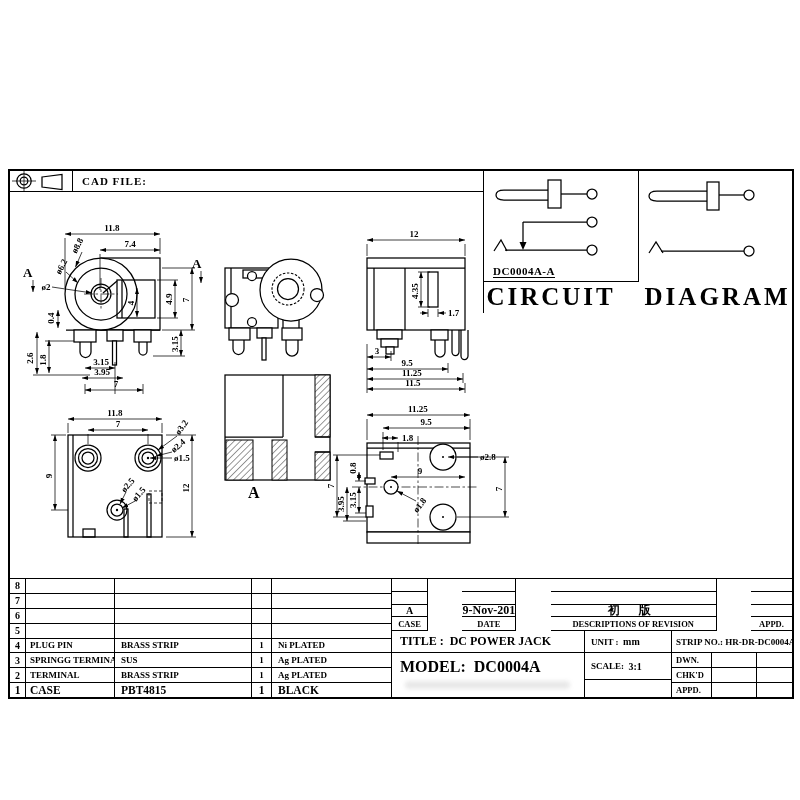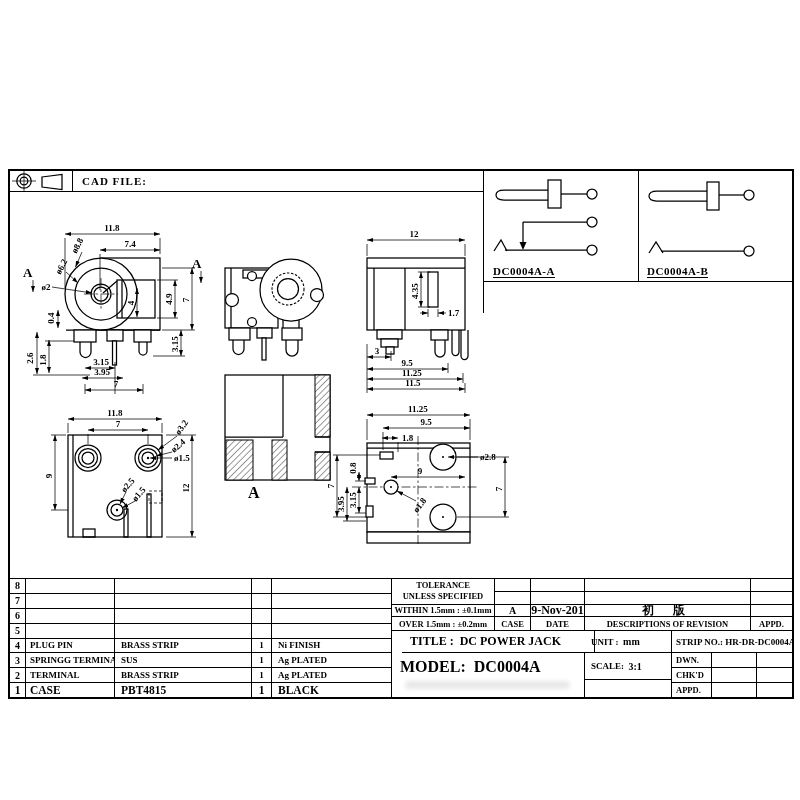--- a/index.html
+++ b/index.html
@@ -54,23 +54,21 @@
 
 <div class="abs header-bar">
   <div class="proj-cell"></div>
   <div class="cad-cell">CAD FILE:</div>
 </div>
 
 <div class="abs circuit-box">
   <div class="panel panel-a">
     <span class="panel-label">DC0004A-A</span>
   </div>
-  <div class="panel panel-b">
-    <span class="panel-label">DC0004A-B</span>
-  </div>
+  <div class="banner">CIRCUIT DIAGRAM</div>
 </div>
 
 <div class="abs parts-table">
   <div class="prow">
     <div class="pcell c-no">8</div>
     <div class="pcell c-parts"></div>
     <div class="pcell c-mat"></div>
     <div class="pcell c-qty"></div>
     <div class="pcell c-fin"></div>
   </div>
@@ -93,21 +91,21 @@
     <div class="pcell c-parts"></div>
     <div class="pcell c-mat"></div>
     <div class="pcell c-qty"></div>
     <div class="pcell c-fin"></div>
   </div>
   <div class="prow">
     <div class="pcell c-no">4</div>
     <div class="pcell c-parts">PLUG PIN</div>
     <div class="pcell c-mat">BRASS STRIP</div>
     <div class="pcell c-qty">1</div>
-    <div class="pcell c-fin">Ni FINISH</div>
+    <div class="pcell c-fin">Ni PLATED</div>
   </div>
   <div class="prow">
     <div class="pcell c-no">3</div>
     <div class="pcell c-parts">SPRINGG TERMINAL</div>
     <div class="pcell c-mat">SUS</div>
     <div class="pcell c-qty">1</div>
     <div class="pcell c-fin">Ag PLATED</div>
   </div>
   <div class="prow">
     <div class="pcell c-no">2</div>
@@ -119,28 +117,20 @@
   <div class="prow big">
     <div class="pcell c-no">1</div>
     <div class="pcell c-parts">CASE</div>
     <div class="pcell c-mat">PBT4815</div>
     <div class="pcell c-qty">1</div>
     <div class="pcell c-fin">BLACK</div>
   </div>
 </div>
 
 <div class="abs rev-grid">
-  <div class="rcol" style="width:103px;">
-    <div class="rcell" style="height:26px;flex-direction:column;justify-content:center;line-height:11px;">
-      <span>TOLERANCE</span>
-      <span>UNLESS  SPECIFIED</span>
-    </div>
-    <div class="rcell" style="height:13px;">WITHIN 1.5mm : ±0.1mm</div>
-    <div class="rcell" style="height:14px;">OVER 1.5mm : ±0.2mm</div>
-  </div>
   <div class="rcol" style="width:36px;">
     <div class="rcell" style="height:13px;"></div>
     <div class="rcell" style="height:13px;"></div>
     <div class="rcell" style="height:13px;font-size:10px;">A</div>
     <div class="rcell" style="height:14px;">CASE</div>
   </div>
   <div class="rcol" style="width:54px;">
     <div class="rcell" style="height:13px;"></div>
     <div class="rcell" style="height:13px;"></div>
     <div class="rcell" style="height:13px;font-size:12px;">29-Nov-2018</div>
@@ -154,21 +144,21 @@
   </div>
   <div class="rcol" style="width:41px;">
     <div class="rcell" style="height:13px;"></div>
     <div class="rcell" style="height:13px;"></div>
     <div class="rcell" style="height:13px;"></div>
     <div class="rcell" style="height:14px;">APPD.</div>
   </div>
 </div>
 
 <div class="abs main-block">
-  <div class="mcell" style="left:0;top:0;width:193px;height:22px;border-right:1px solid #000;border-bottom:1px solid #000;font-size:12px;padding-left:8px;margin-left:10px;">
+  <div class="mcell" style="left:0;top:0;width:193px;height:22px;border-right:1px solid #000;border-bottom:1px solid #000;font-size:12px;padding-left:8px;">
     <span>TITLE :</span>&nbsp;&nbsp;
     <span>DC POWER JACK</span>
   </div>
   <div class="mcell" style="left:0;top:22px;width:193px;height:44px;border-right:1px solid #000;font-size:16px;padding-left:8px;align-items:flex-start;padding-top:5px;">
     <span>MODEL:</span>&nbsp;&nbsp;
     <span>DC0004A</span>
   </div>
   <div class="smudge" style="left:13px;top:50px;width:165px;height:8px;"></div>
   <div class="mcell" style="left:193px;top:0;width:87px;height:22px;border-right:1px solid #000;border-bottom:1px solid #000;font-size:9px;padding-left:6px;">
     <span>UNIT :</span>&nbsp;&nbsp;

